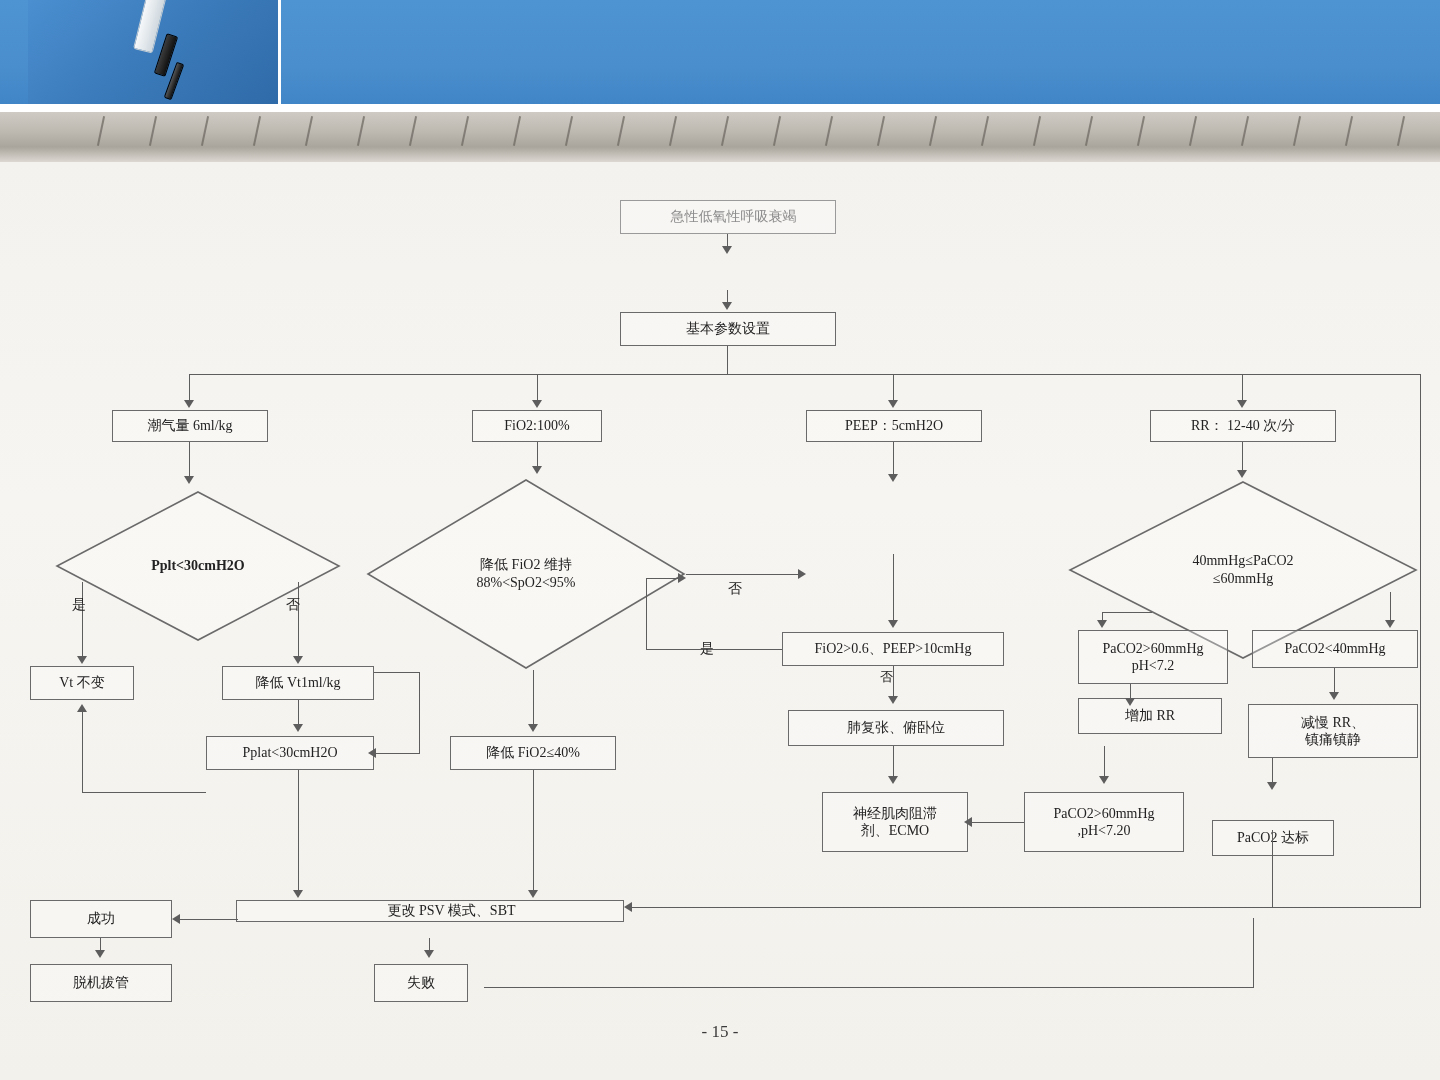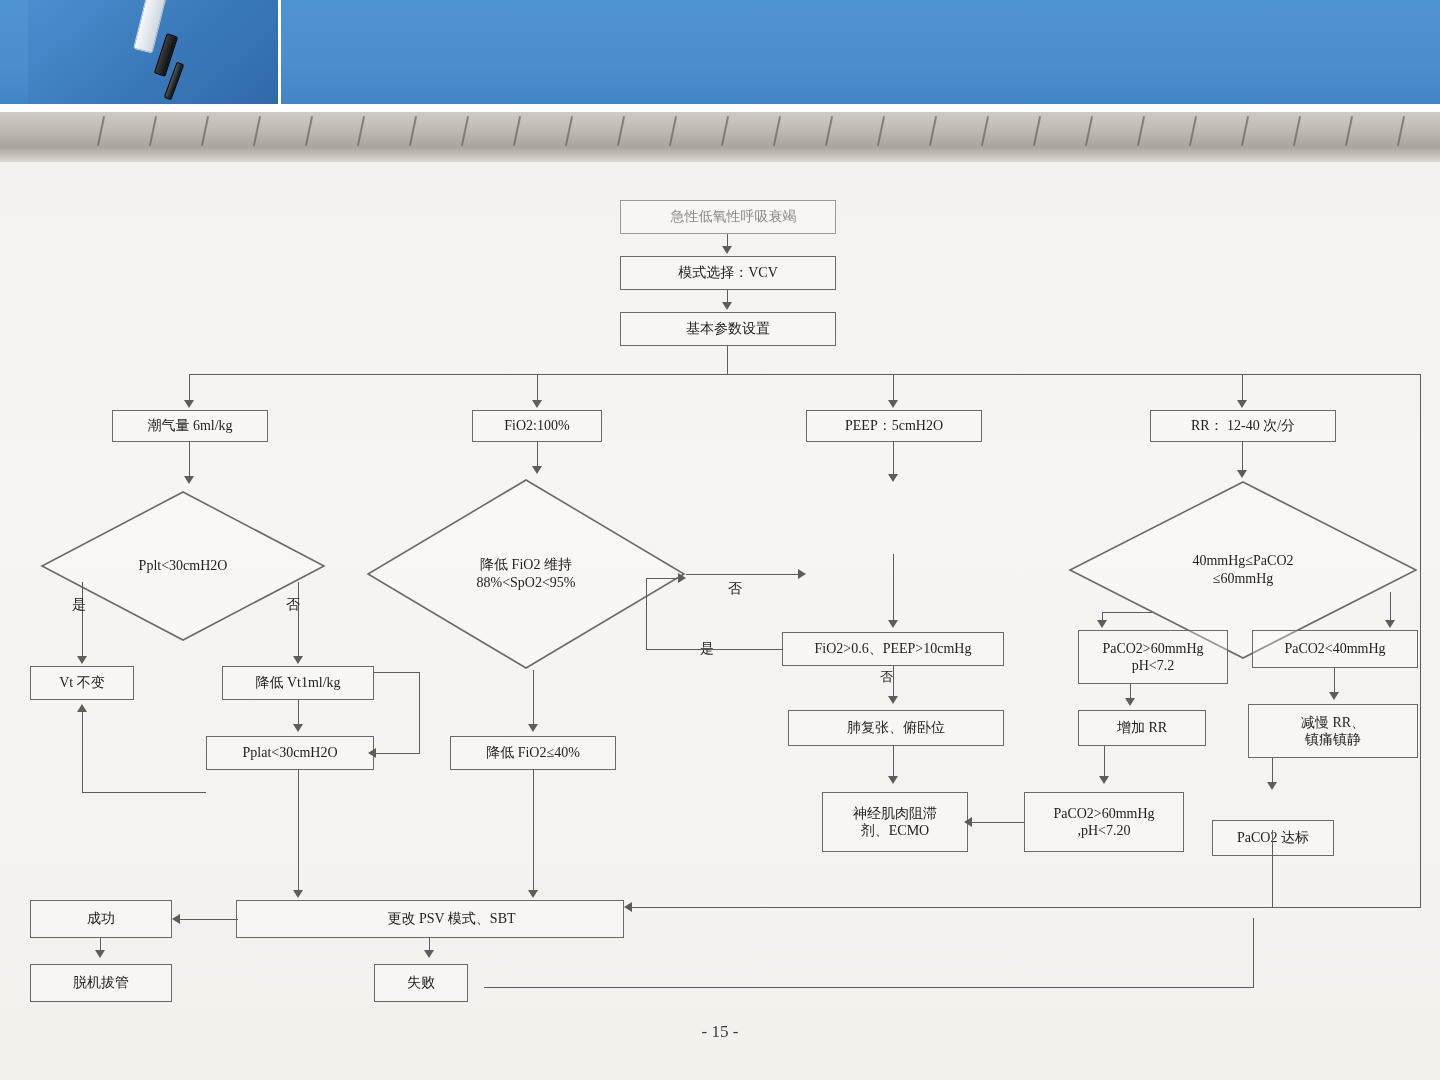--- a/index.html
+++ b/index.html
@@ -100,33 +100,32 @@
     <div class="tick" style="left: 1296px;"></div>
     <div class="tick" style="left: 1348px;"></div>
     <div class="tick" style="left: 1400px;"></div>
   </div>
 <div id="page-num">- 15 -</div>
 
 <div id="diagram">
 
   <div class="node faded" style="left:620px;top:88px;width:216px;height:34px;">急性低氧性呼吸衰竭</div>
 
-  <div class="node" style="left:620px;top:144px;width:216px;height:34px;">模式选择：VCV</div>
 
   <div class="node" style="left:620px;top:200px;width:216px;height:34px;">基本参数设置</div>
 
   <div class="node" style="left:112px;top:298px;width:156px;height:32px;">潮气量 6ml/kg</div>
 
   <div class="node" style="left:472px;top:298px;width:130px;height:32px;">FiO2:100%</div>
 
   <div class="node" style="left:806px;top:298px;width:176px;height:32px;">PEEP：5cmH2O</div>
 
   <div class="node" style="left:1150px;top:298px;width:186px;height:32px;">RR： 12-40 次/分</div>
 
-  <div class="diamond" style="left:40px;top:378px;width:286px;height:152px;">
+  <div class="diamond" style="left:55px;top:378px;width:286px;height:152px;font-weight:bold;">
     <svg class="dshape" viewBox="0 0 286 152" preserveAspectRatio="none">
       <polygon points="143,2 284,76 143,150 2,76" fill="rgba(255,255,255,0.3)" stroke="#6a6a6a" stroke-width="1.6"></polygon>
     </svg>
     <div class="dlabel">Pplt&lt;30cmH2O</div>
   </div>
 
   <div class="diamond" style="left:366px;top:366px;width:320px;height:192px;">
     <svg class="dshape" viewBox="0 0 320 192" preserveAspectRatio="none">
       <polygon points="160,2 318,96 160,190 2,96" fill="rgba(255,255,255,0.3)" stroke="#6a6a6a" stroke-width="1.6"></polygon>
     </svg>
@@ -153,36 +152,36 @@
 pH&lt;7.2</div>
 
   <div class="node" style="left:1252px;top:518px;width:166px;height:38px;">PaCO2&lt;40mmHg</div>
 
   <div class="node" style="left:206px;top:624px;width:168px;height:34px;">Pplat&lt;30cmH2O</div>
 
   <div class="node" style="left:450px;top:624px;width:166px;height:34px;">降低 FiO2≤40%</div>
 
   <div class="node" style="left:788px;top:598px;width:216px;height:36px;">肺复张、俯卧位</div>
 
-  <div class="node" style="left:1078px;top:598px;width:128px;height:36px;">增加 RR</div>
+  <div class="node" style="left:1078px;top:586px;width:144px;height:36px;">增加 RR</div>
 
   <div class="node" style="left:1248px;top:592px;width:170px;height:54px;white-space:pre-line;">减慢 RR、
 镇痛镇静</div>
 
   <div class="node" style="left:822px;top:680px;width:146px;height:60px;white-space:pre-line;">神经肌肉阻滞
 剂、ECMO</div>
 
   <div class="node" style="left:1024px;top:680px;width:160px;height:60px;white-space:pre-line;">PaCO2&gt;60mmHg
 ,pH&lt;7.20</div>
 
   <div class="node" style="left:1212px;top:708px;width:122px;height:36px;">PaCO2 达标</div>
 
   <div class="node" style="left:30px;top:788px;width:142px;height:38px;">成功</div>
 
-  <div class="node" style="left:236px;top:788px;width:388px;height:38px;padding-left:47px;">更改 PSV 模式、SBT</div>
+  <div class="node" style="left:236px;top:788px;width:388px;height:22px;padding-left:47px;">更改 PSV 模式、SBT</div>
 
   <div class="node" style="left:30px;top:852px;width:142px;height:38px;">脱机拔管</div>
 
   <div class="node" style="left:374px;top:852px;width:94px;height:38px;">失败</div>
 
   <div class="ln lnv" style="left:727px;top:122px;height:14px;"></div>
   <div class="arrow arr-down" style="left:722px;top:134px;"></div>
 
   <div class="ln lnv" style="left:727px;top:178px;height:14px;"></div>
   <div class="arrow arr-down" style="left:722px;top:190px;"></div>

